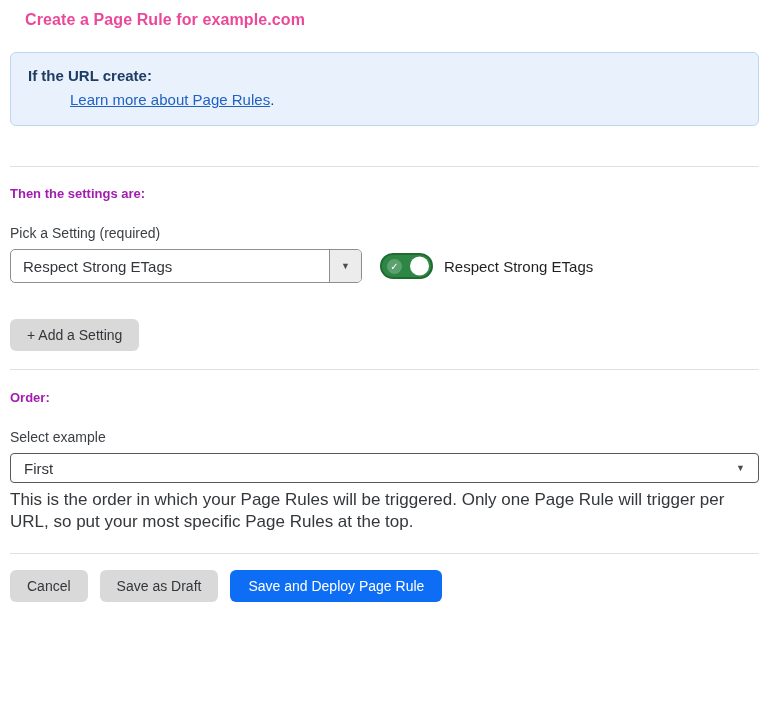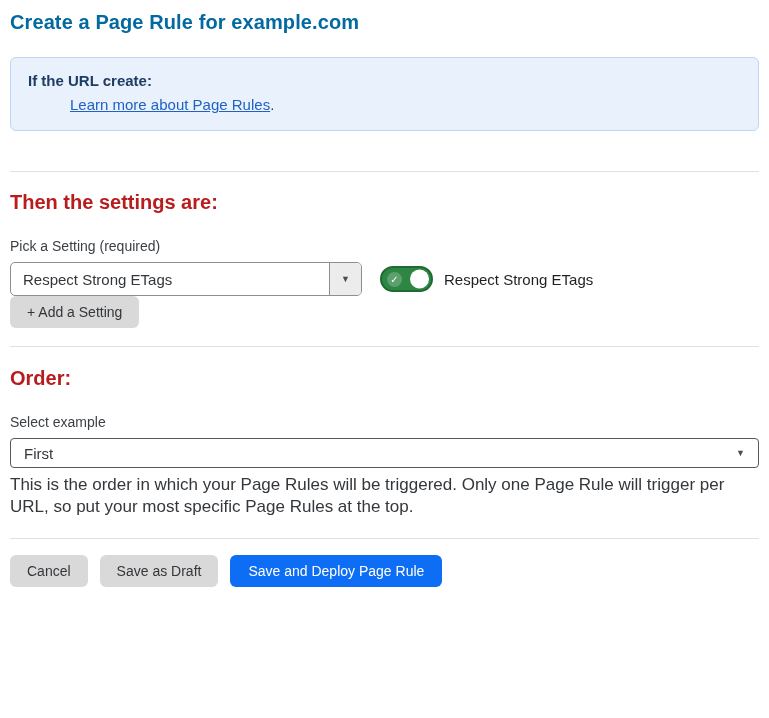--- a/index.html
+++ b/index.html
@@ -6,24 +6,24 @@
   html, body { margin: 0; padding: 0; background: #ffffff; }
   body {
     width: 769px;
     height: 718px;
     font-family: "Liberation Sans", sans-serif;
     color: #222;
   }
   .page { padding: 11px 10px 0 10px; }
 
   .title {
-    font-size: 20px;
+    font-size: 16px;
     font-weight: 700;
-    color: #0369a1;
-    margin: 0 0 23px 0;
+    color: #ec4899;
+    margin: 0 0 23px 15px;
     letter-spacing: 0.1px;
   }
 
   .info-box {
     background: #e9f2fc;
     border: 1px solid #bcd7f1;
     border-radius: 6px;
     padding: 11px 17px 13px 17px;
     color: #1e3c64;
     font-size: 15px;
@@ -57,23 +57,23 @@
 
   .divider {
     border: none;
     border-top: 1px solid #e1e1e1;
     margin: 40px 0 19px 0;
   }
   .divider.mid { margin: 18px 0 20px 0; }
   .divider.footer-divider { margin: 20px 0 16px 0; }
 
   .section-heading {
-    font-size: 20px;
+    font-size: 13px;
     font-weight: 700;
-    color: #b91c1c;
+    color: #a21caf;
     margin: 0 0 24px 0;
   }
 
   .setting-row { display: flex; align-items: center; }
 
   .select-widget {
     display: flex;
     align-items: stretch;
     width: 352px;
     height: 34px;
@@ -145,21 +145,21 @@
     font-family: "Liberation Sans", sans-serif;
     font-size: 14px;
     color: #33363a;
     background: #d9d9d9;
     border: none;
     border-radius: 6px;
     height: 32px;
     padding: 0 17px;
     cursor: pointer;
   }
-  .add-setting { }
+  .add-setting { margin-top: 36px; }
 
   .order-select {
     display: flex;
     align-items: center;
     justify-content: space-between;
     width: 100%;
     height: 30px;
     border: 1px solid #565a5e;
     border-radius: 4px;
     background: #ffffff;

